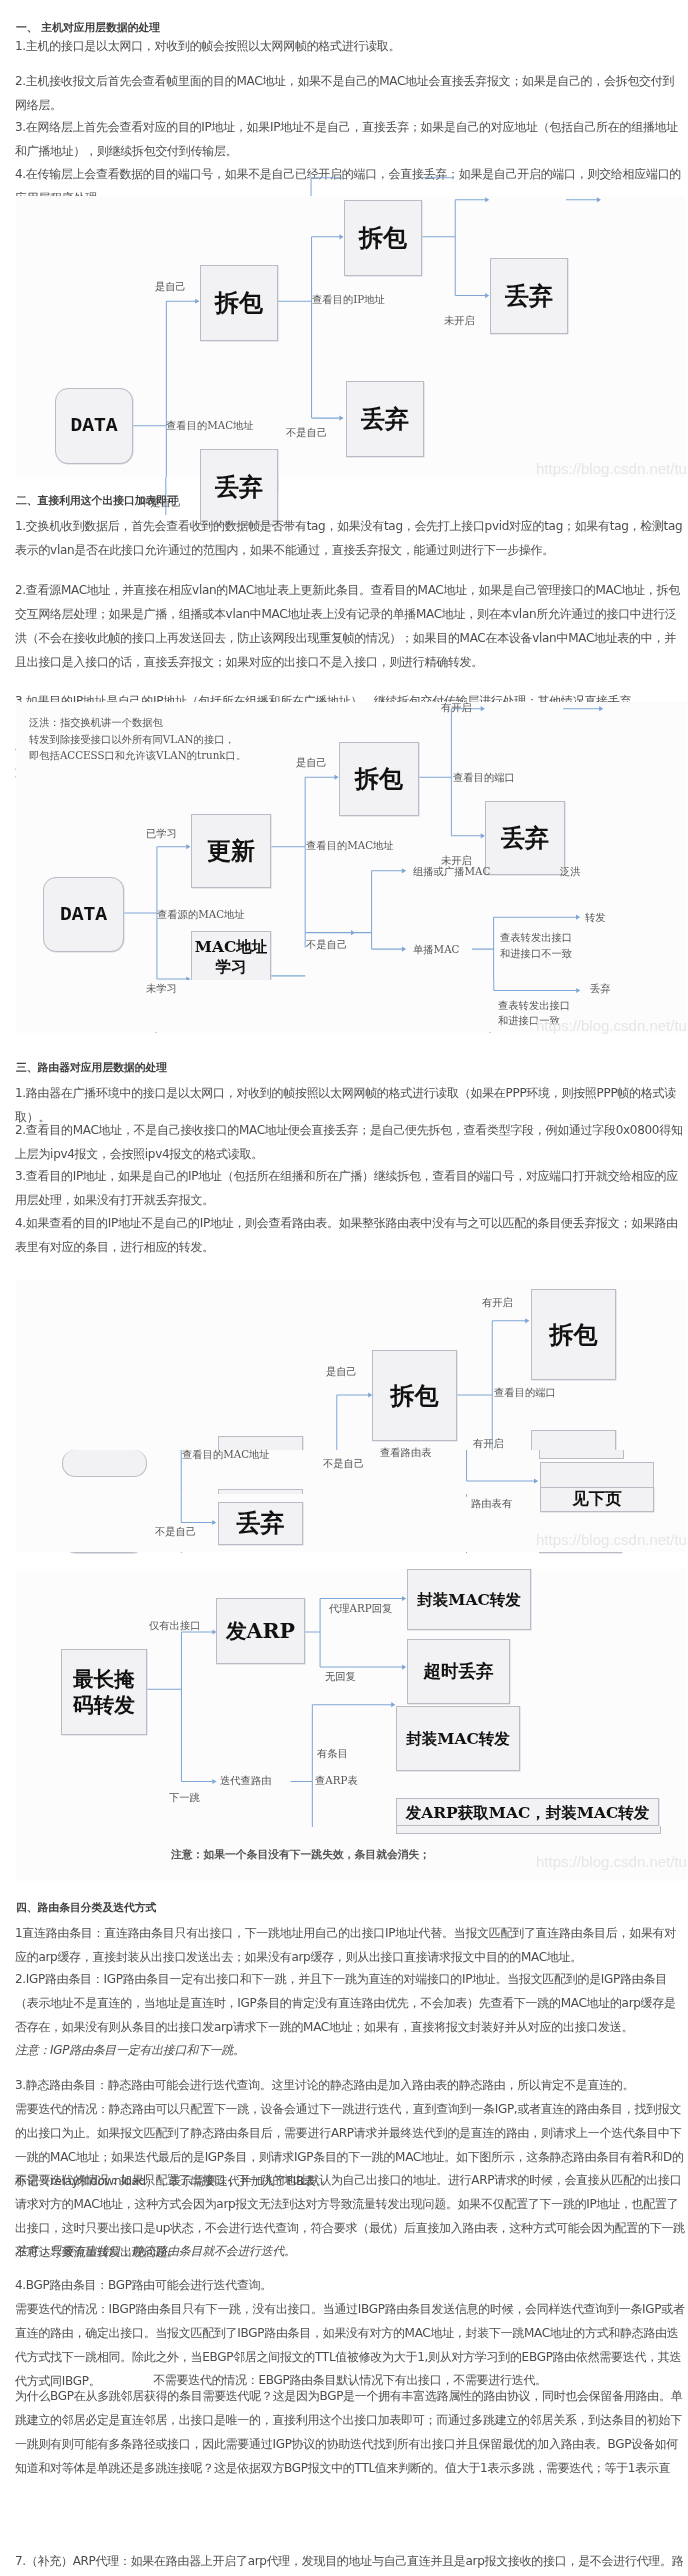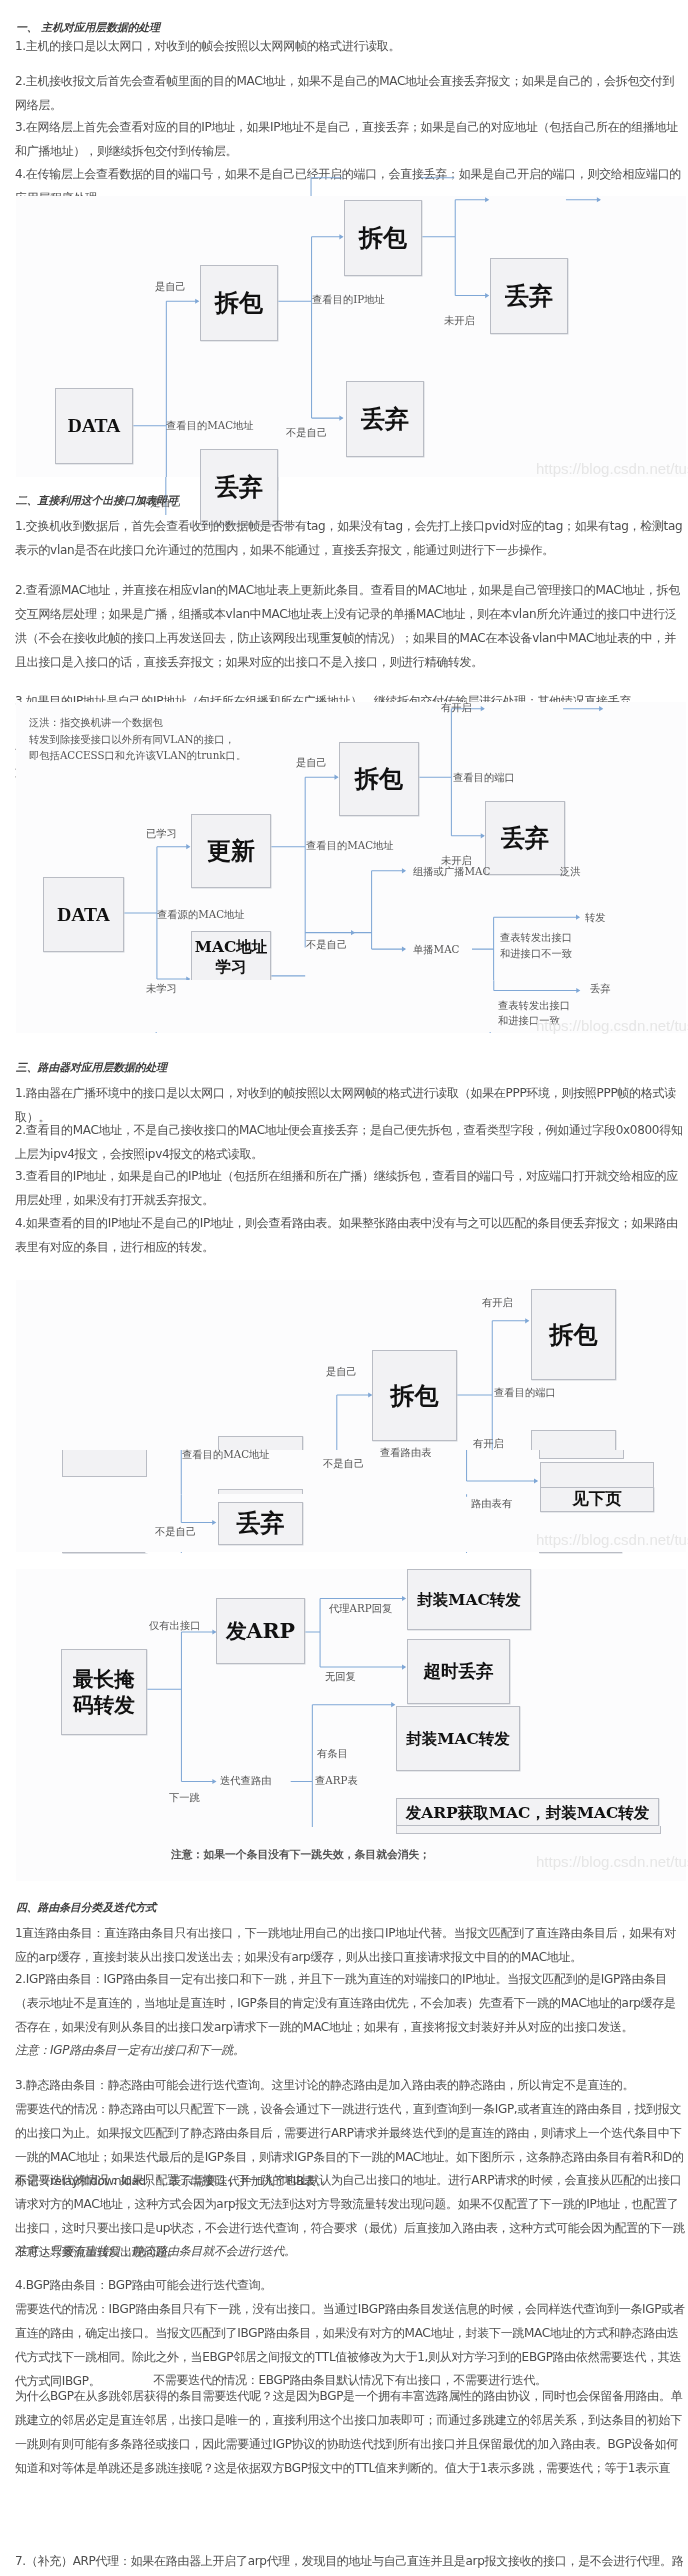--- a/index.html
+++ b/index.html
@@ -1,27 +1,27 @@
 <!DOCTYPE html>
 <html style="font-size:8.2px"><head>
 <meta charset="utf-8">
 <style>
   html, body { margin: 0; padding: 0; background: #ffffff; }
   body { width: 688px; height: 3197px; position: relative; overflow: hidden;
          font-family: "DejaVu Sans", "Liberation Sans", sans-serif; color: #4d4d4d; }
   .abs { position: absolute; }
-  .h { position: absolute; left: 16px; font-size: 10.8px; font-weight: bold; color: #3f3f3f; margin: 0; line-height: 15.5px; font-style: italic; }
+  .h { position: absolute; left: 16px; font-size: 10.8px; font-weight: bold; color: #3f3f3f; margin: 0; line-height: 15.5px; }
   .p { position: absolute; left: 15px; width: 670px; font-size: 12px; line-height: 24px; margin: 0; color: #4d4d4d; letter-spacing: -0.3px; }
   .p.it { font-style: italic; }
   .panel { position: absolute; left: 16px; width: 670px; background: #fcfcfd; }
   .box { position: absolute; background: #f2f2f4; border: 0.8px solid #b9bcc4; box-shadow: 0.5px 0.5px 0 #d0d3da;
          display: flex; align-items: center; justify-content: center; color: #111;
          font-family: "DejaVu Serif", "Liberation Serif", serif; font-weight: bold; text-align: center; }
   .box.big { font-size: 24px; }
-  .box.data { font-family: Liberation Serif, serif; font-size: 19.6px; }
+  .box.data { font-family: Liberation Mono, monospace; font-size: 19.6px; border-radius: 13px; }
   .box.mid { font-size: 15.5px; line-height: 19.6px; }
   .lbl { position: absolute; font-family: "DejaVu Serif", "Liberation Serif", serif; font-size: 10.3px; color: #555; white-space: nowrap; }
   .wm { position: absolute; font-size: 15px; color: #e6e6e6; font-family: "Liberation Sans", sans-serif; }
   svg.lines { position: absolute; left: 0; top: 0; }
 </style>
 </head>
 <body>
 
 <h3 class="h" style="top:19.6px;">一、 主机对应用层数据的处理</h3>
 <p class="p" style="top:34px;">1.主机的接口是以太网口，对收到的帧会按照以太网网帧的格式进行读取。</p>

